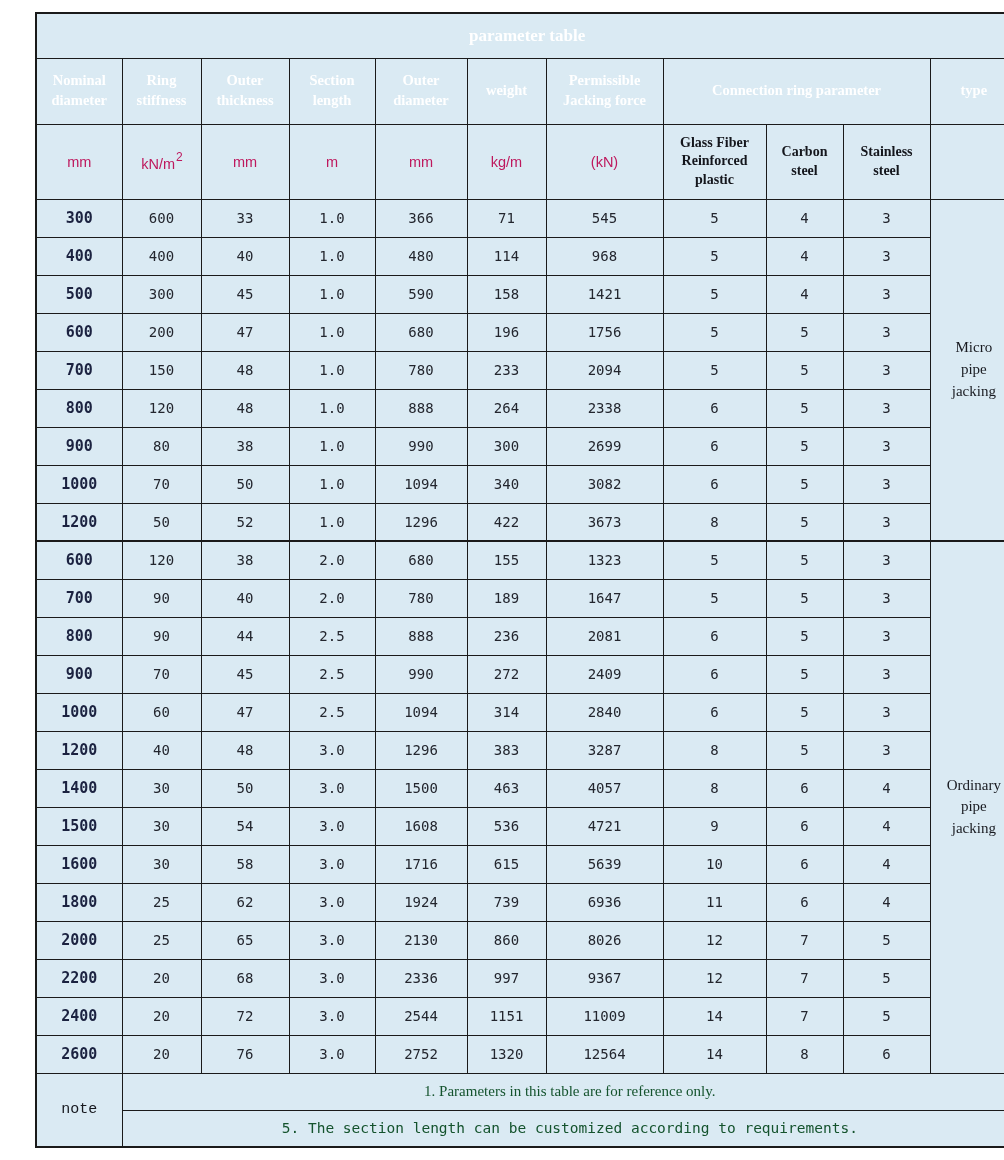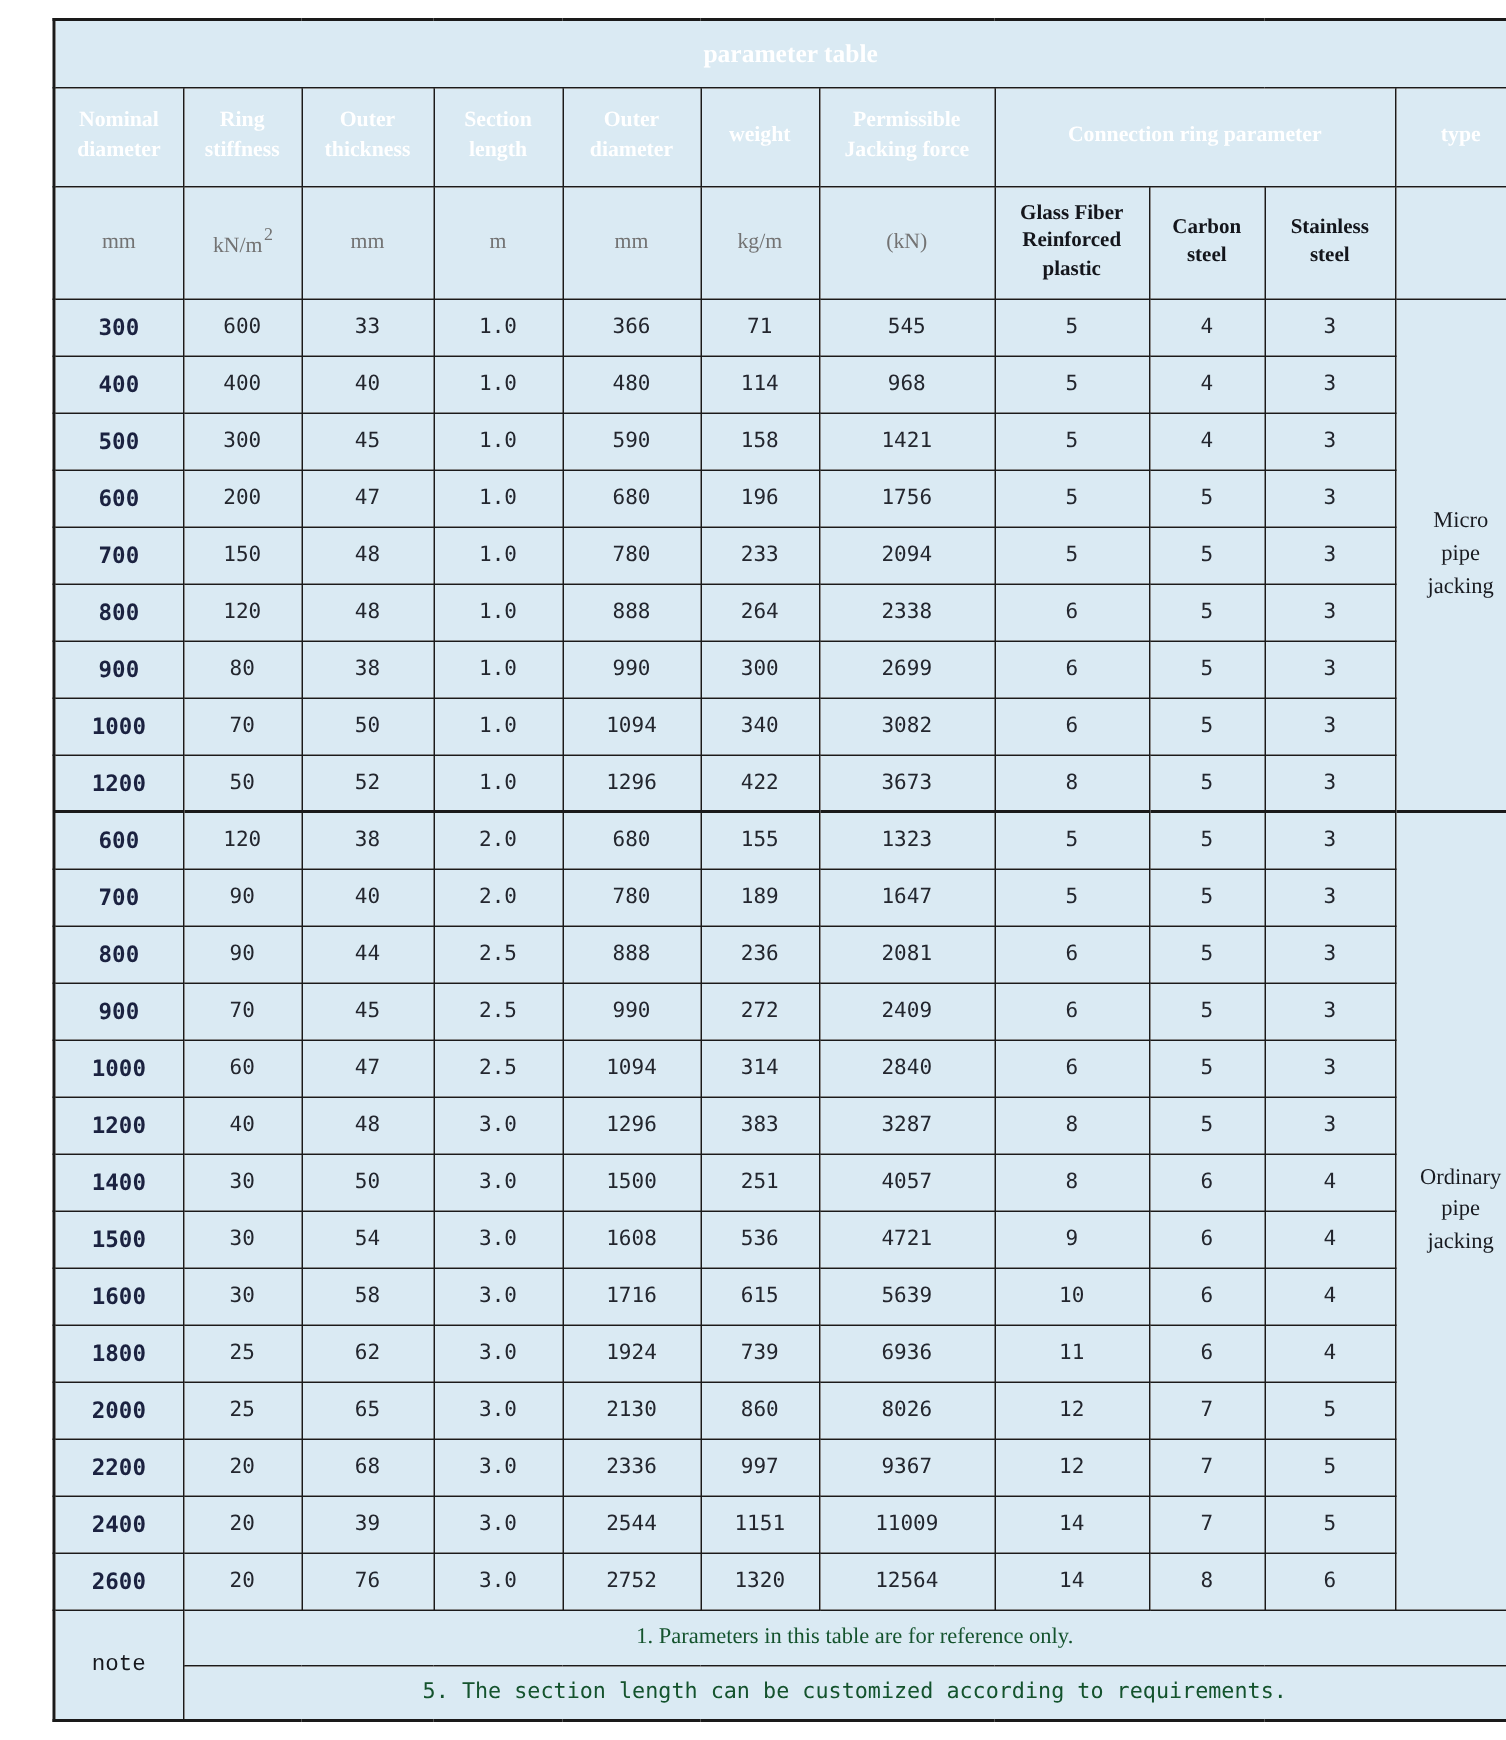--- a/index.html
+++ b/index.html
@@ -41,23 +41,23 @@
     background:var(--header-bg);
     color:var(--header-ink);
     font-weight:bold;
     font-size:14.5px;
     line-height:1.35;
     height:66px;
   }
   
   tr.units-row td{height:75px;}
   td.unit{
-    font-family:Liberation Serif, serif;
+    font-family:Liberation Sans, sans-serif;
     font-size:14.5px;
-    color:#737373;
+    color:#be185d;
   }
   td.unit sup{
     font-size:12px;
     position:relative;
     top:-0.1em;
     left:1px;
   }
   td.subhead{
     font-weight:bold;
     font-size:14px;
@@ -335,21 +335,21 @@
           <td class="num">8</td>
           <td class="num">5</td>
           <td class="num">3</td>
         </tr>
         <tr class="data-row">
           <td class="dn">1400</td>
           <td class="num">30</td>
           <td class="num">50</td>
           <td class="num">3.0</td>
           <td class="num">1500</td>
-          <td class="num">251</td>
+          <td class="num">463</td>
           <td class="num">4057</td>
           <td class="num">8</td>
           <td class="num">6</td>
           <td class="num">4</td>
         </tr>
         <tr class="data-row">
           <td class="dn">1500</td>
           <td class="num">30</td>
           <td class="num">54</td>
           <td class="num">3.0</td>
@@ -404,21 +404,21 @@
           <td class="num">2336</td>
           <td class="num">997</td>
           <td class="num">9367</td>
           <td class="num">12</td>
           <td class="num">7</td>
           <td class="num">5</td>
         </tr>
         <tr class="data-row">
           <td class="dn">2400</td>
           <td class="num">20</td>
-          <td class="num">39</td>
+          <td class="num">72</td>
           <td class="num">3.0</td>
           <td class="num">2544</td>
           <td class="num">1151</td>
           <td class="num">11009</td>
           <td class="num">14</td>
           <td class="num">7</td>
           <td class="num">5</td>
         </tr>
         <tr class="data-row">
           <td class="dn">2600</td>

